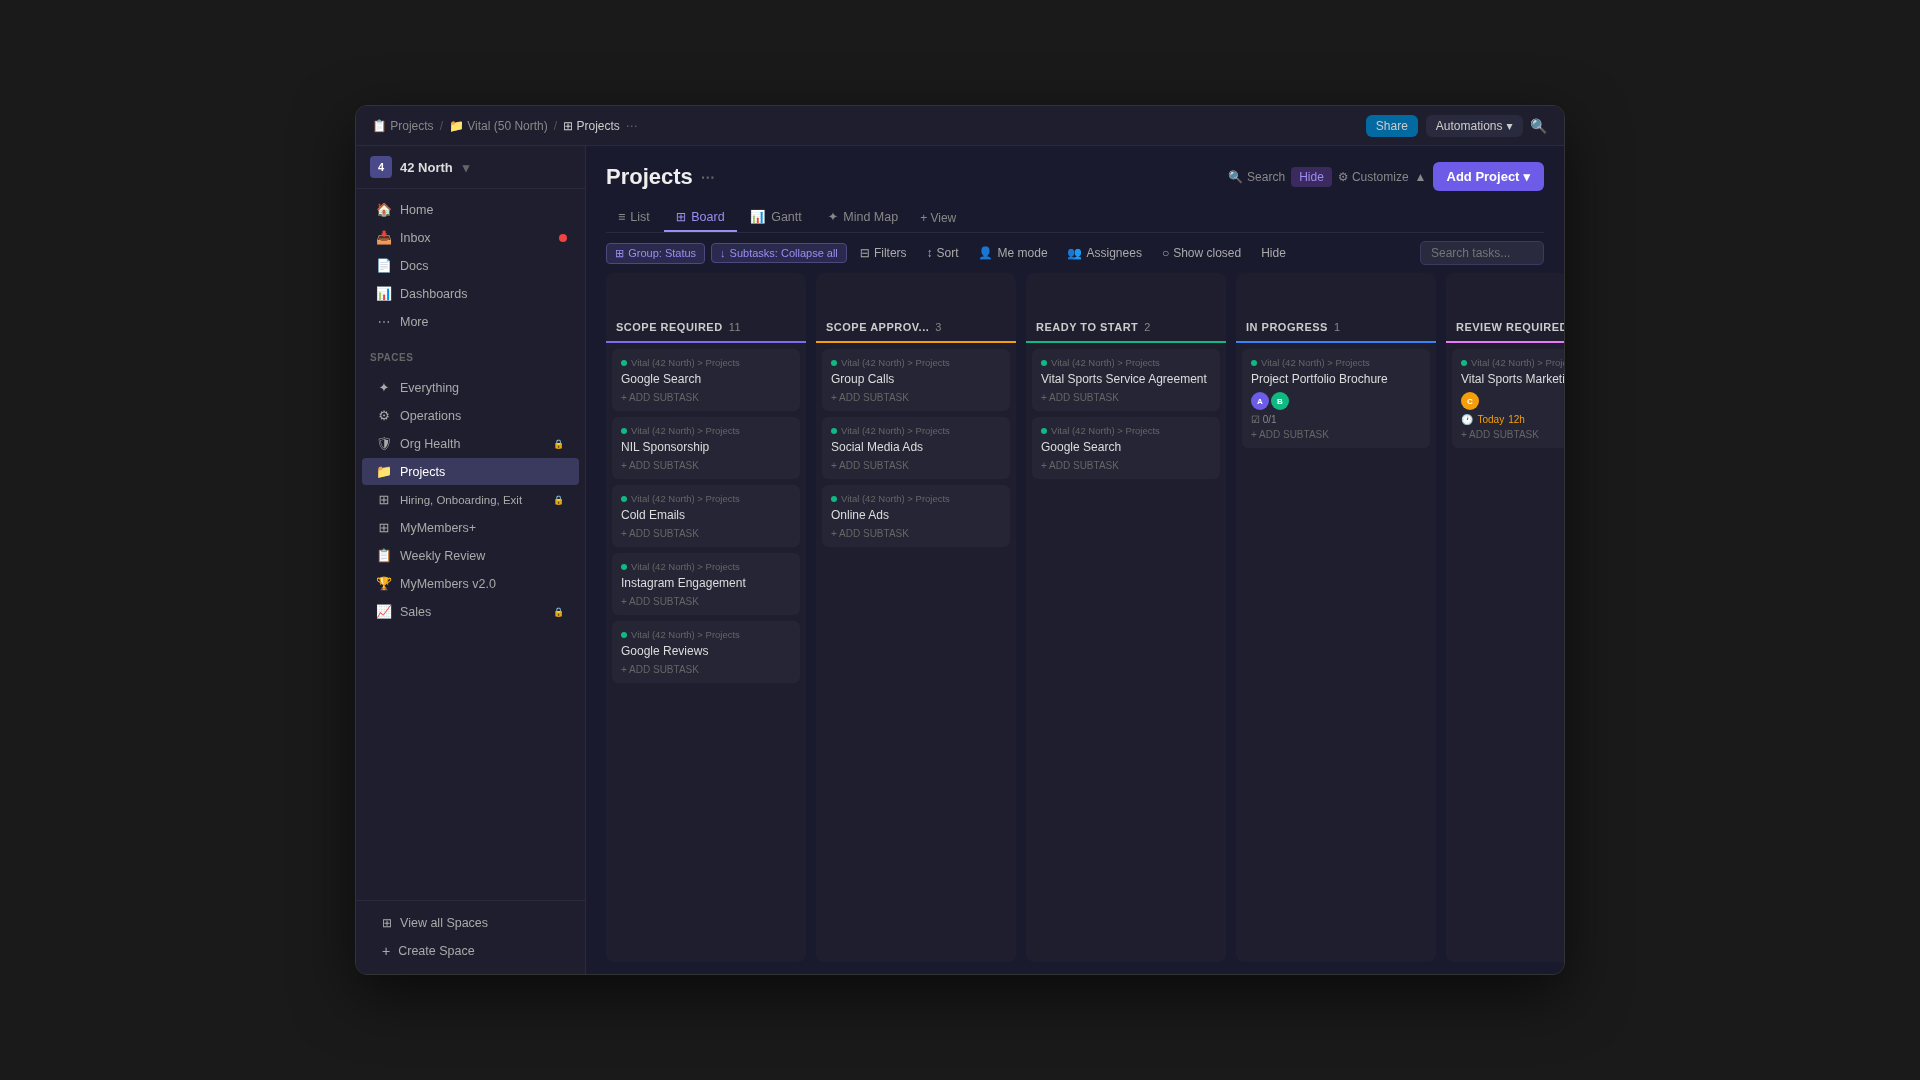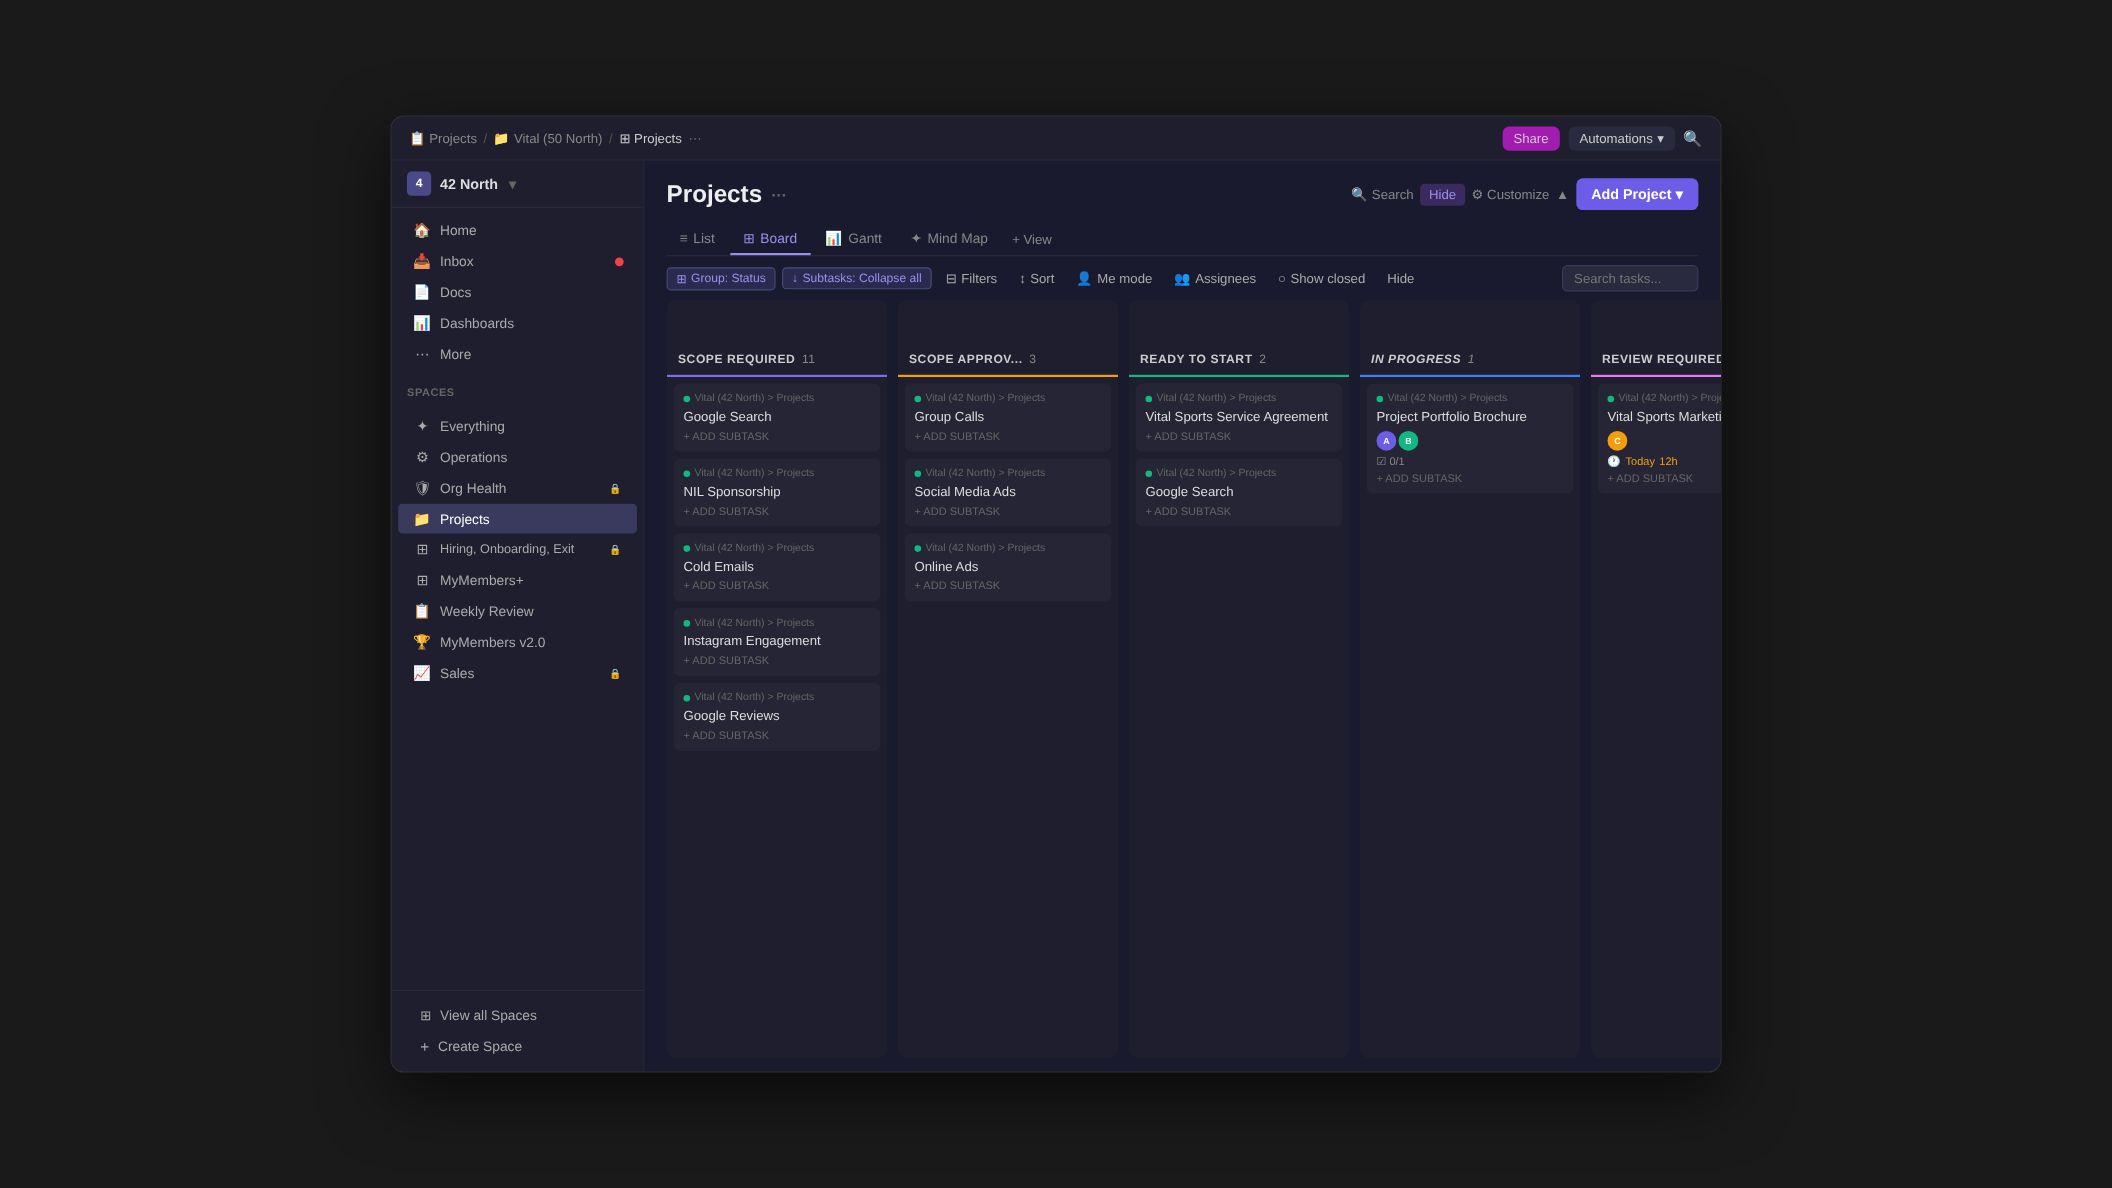--- a/index.html
+++ b/index.html
@@ -43,21 +43,21 @@
     }
     .top-bar-breadcrumb .active {
       color: #ccc;
     }
     .top-bar-actions {
       display: flex;
       align-items: center;
       gap: 8px;
     }
     .btn-share {
-      background: #a21caf;
+      background: #0369a1;
       color: #ccc;
       border: none;
       border-radius: 6px;
       padding: 4px 10px;
       font-size: 12px;
       cursor: pointer;
     }
     .btn-automations {
       background: #2a2a3e;
       color: #ccc;
@@ -662,21 +662,21 @@
             </div>
             <div class="task-card">
               <div class="task-meta"><span class="green-dot"></span> Vital (42 North) &gt; Projects</div>
               <div class="task-name">Google Search</div>
               <div class="add-subtask">+ ADD SUBTASK</div>
             </div>
           </div>
         </div>
 
         <div class="board-column col-in-progress">
-          <div class="col-header" style="border-bottom-color:#3b82f6;font-style:italic;">
+          <div class="col-header" style="border-bottom-color:#3b82f6;">
             <span>IN PROGRESS</span>
             <span class="count">1</span>
           </div>
           <div class="col-body">
             <div class="task-card">
               <div class="task-meta"><span class="green-dot"></span> Vital (42 North) &gt; Projects</div>
               <div class="task-name">Project Portfolio Brochure</div>
               <div class="avatar-group">
                 <div class="avatar">A</div>
                 <div class="avatar green">B</div>

